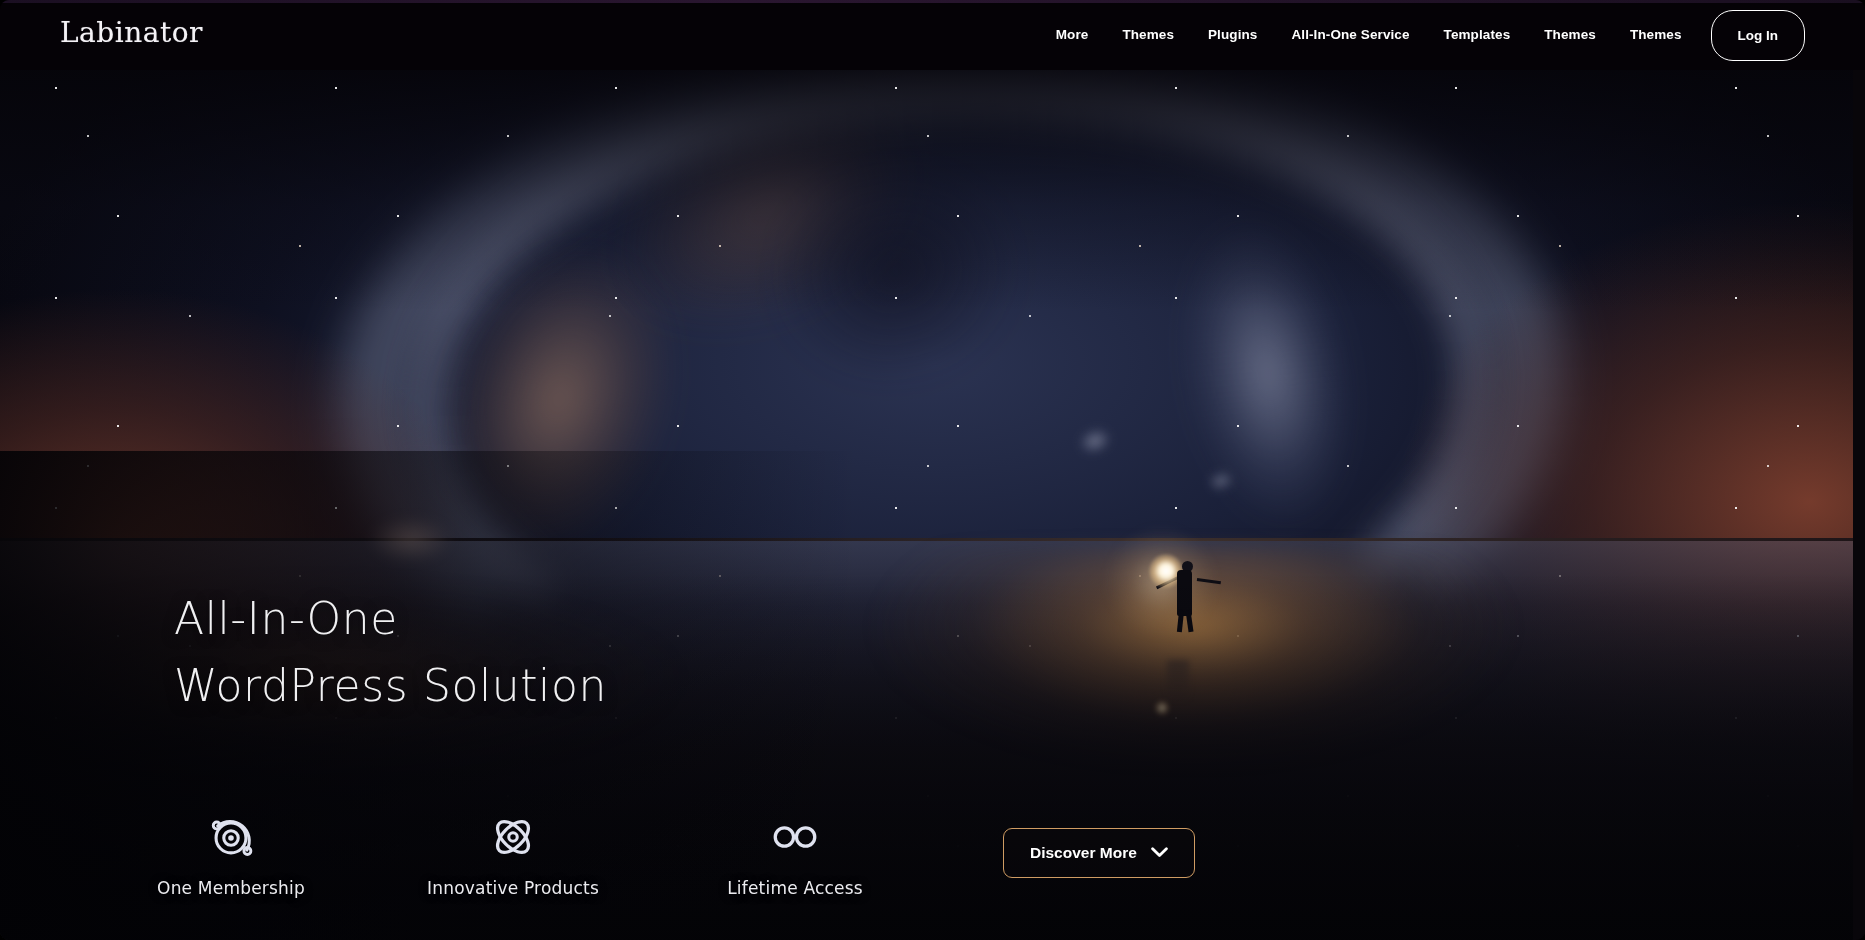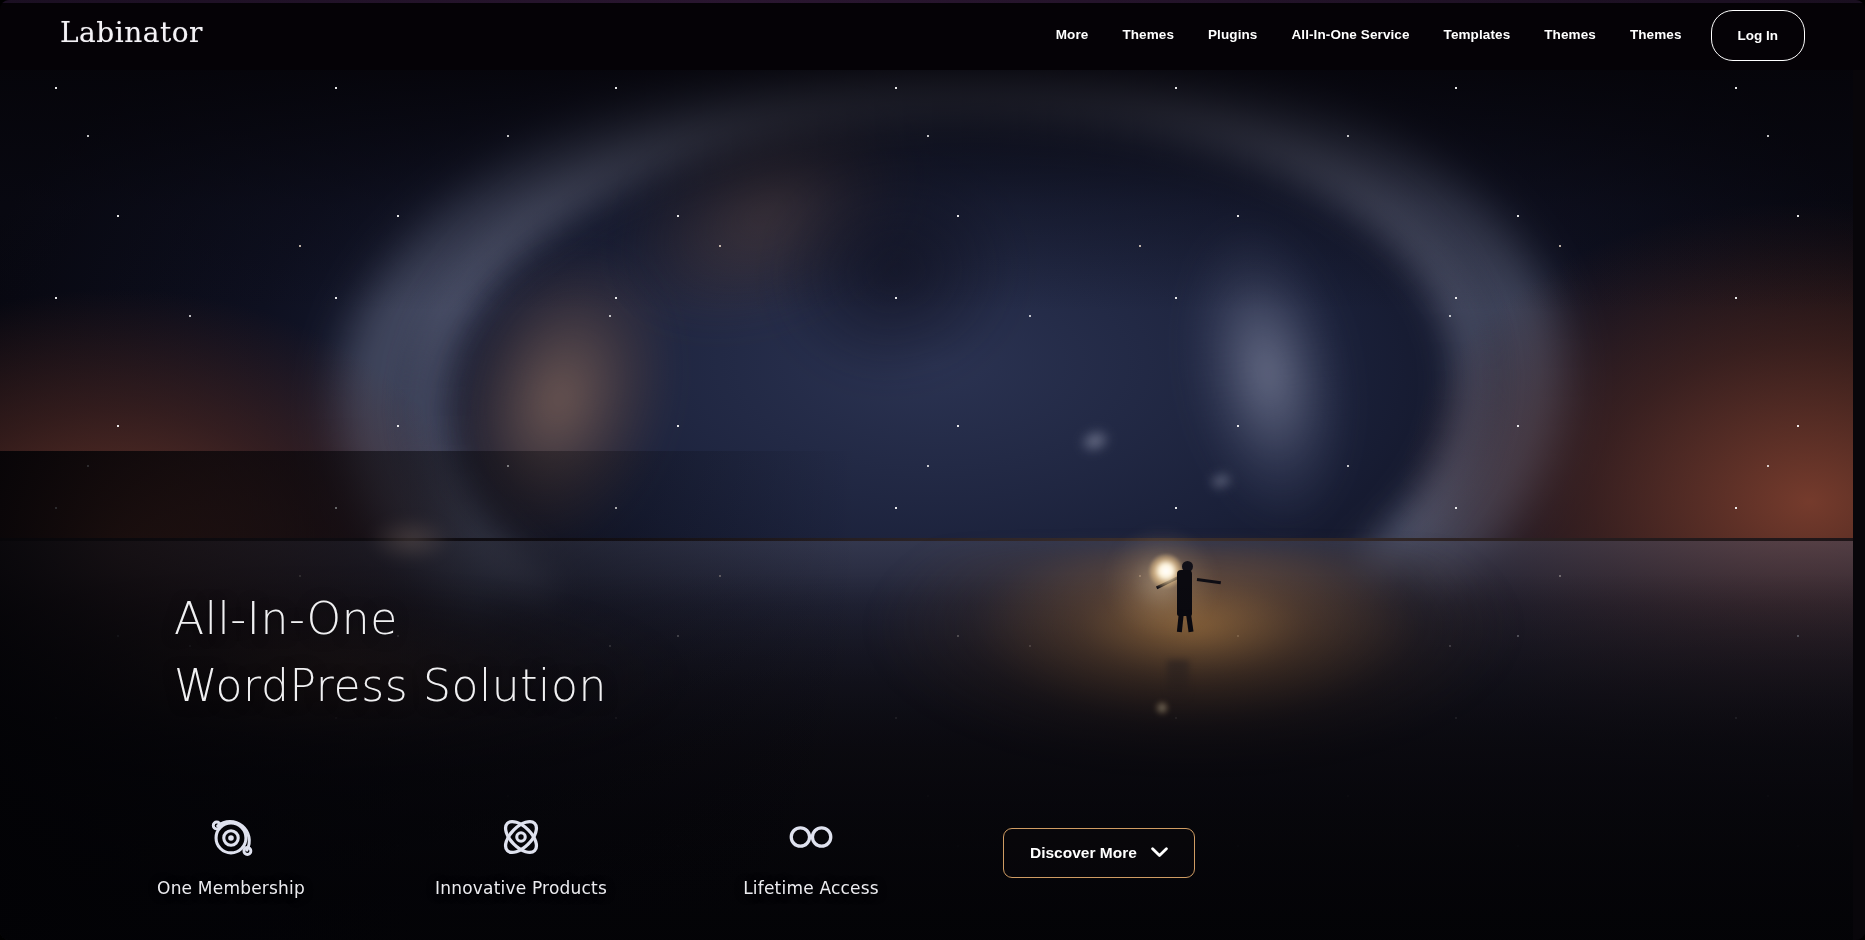--- a/index.html
+++ b/index.html
@@ -278,21 +278,21 @@
     font-size:44px;
     line-height:1.52;
     letter-spacing:0.6px;
     text-shadow:0 2px 14px rgba(0,0,0,.55);
     white-space:nowrap;
   }
   .headline span { display:block;margin-left:22px; }
 
   .feature-row {
     position:absolute; left:90px; bottom:42px;
-    display:flex; align-items:flex-start; gap:8px;
+    display:flex; align-items:flex-start; gap:0;
   }
   .feature {
     width:282px; text-align:center;
     display:flex; flex-direction:column; align-items:center; gap:14px;
     cursor:pointer;
   }
   .feature-icon { width:54px; height:54px; display:block; }
   .feature-icon svg { width:54px; height:54px; display:block; }
   .feature-label {
     color:#ececf0; font-size:17px; font-weight:400;

